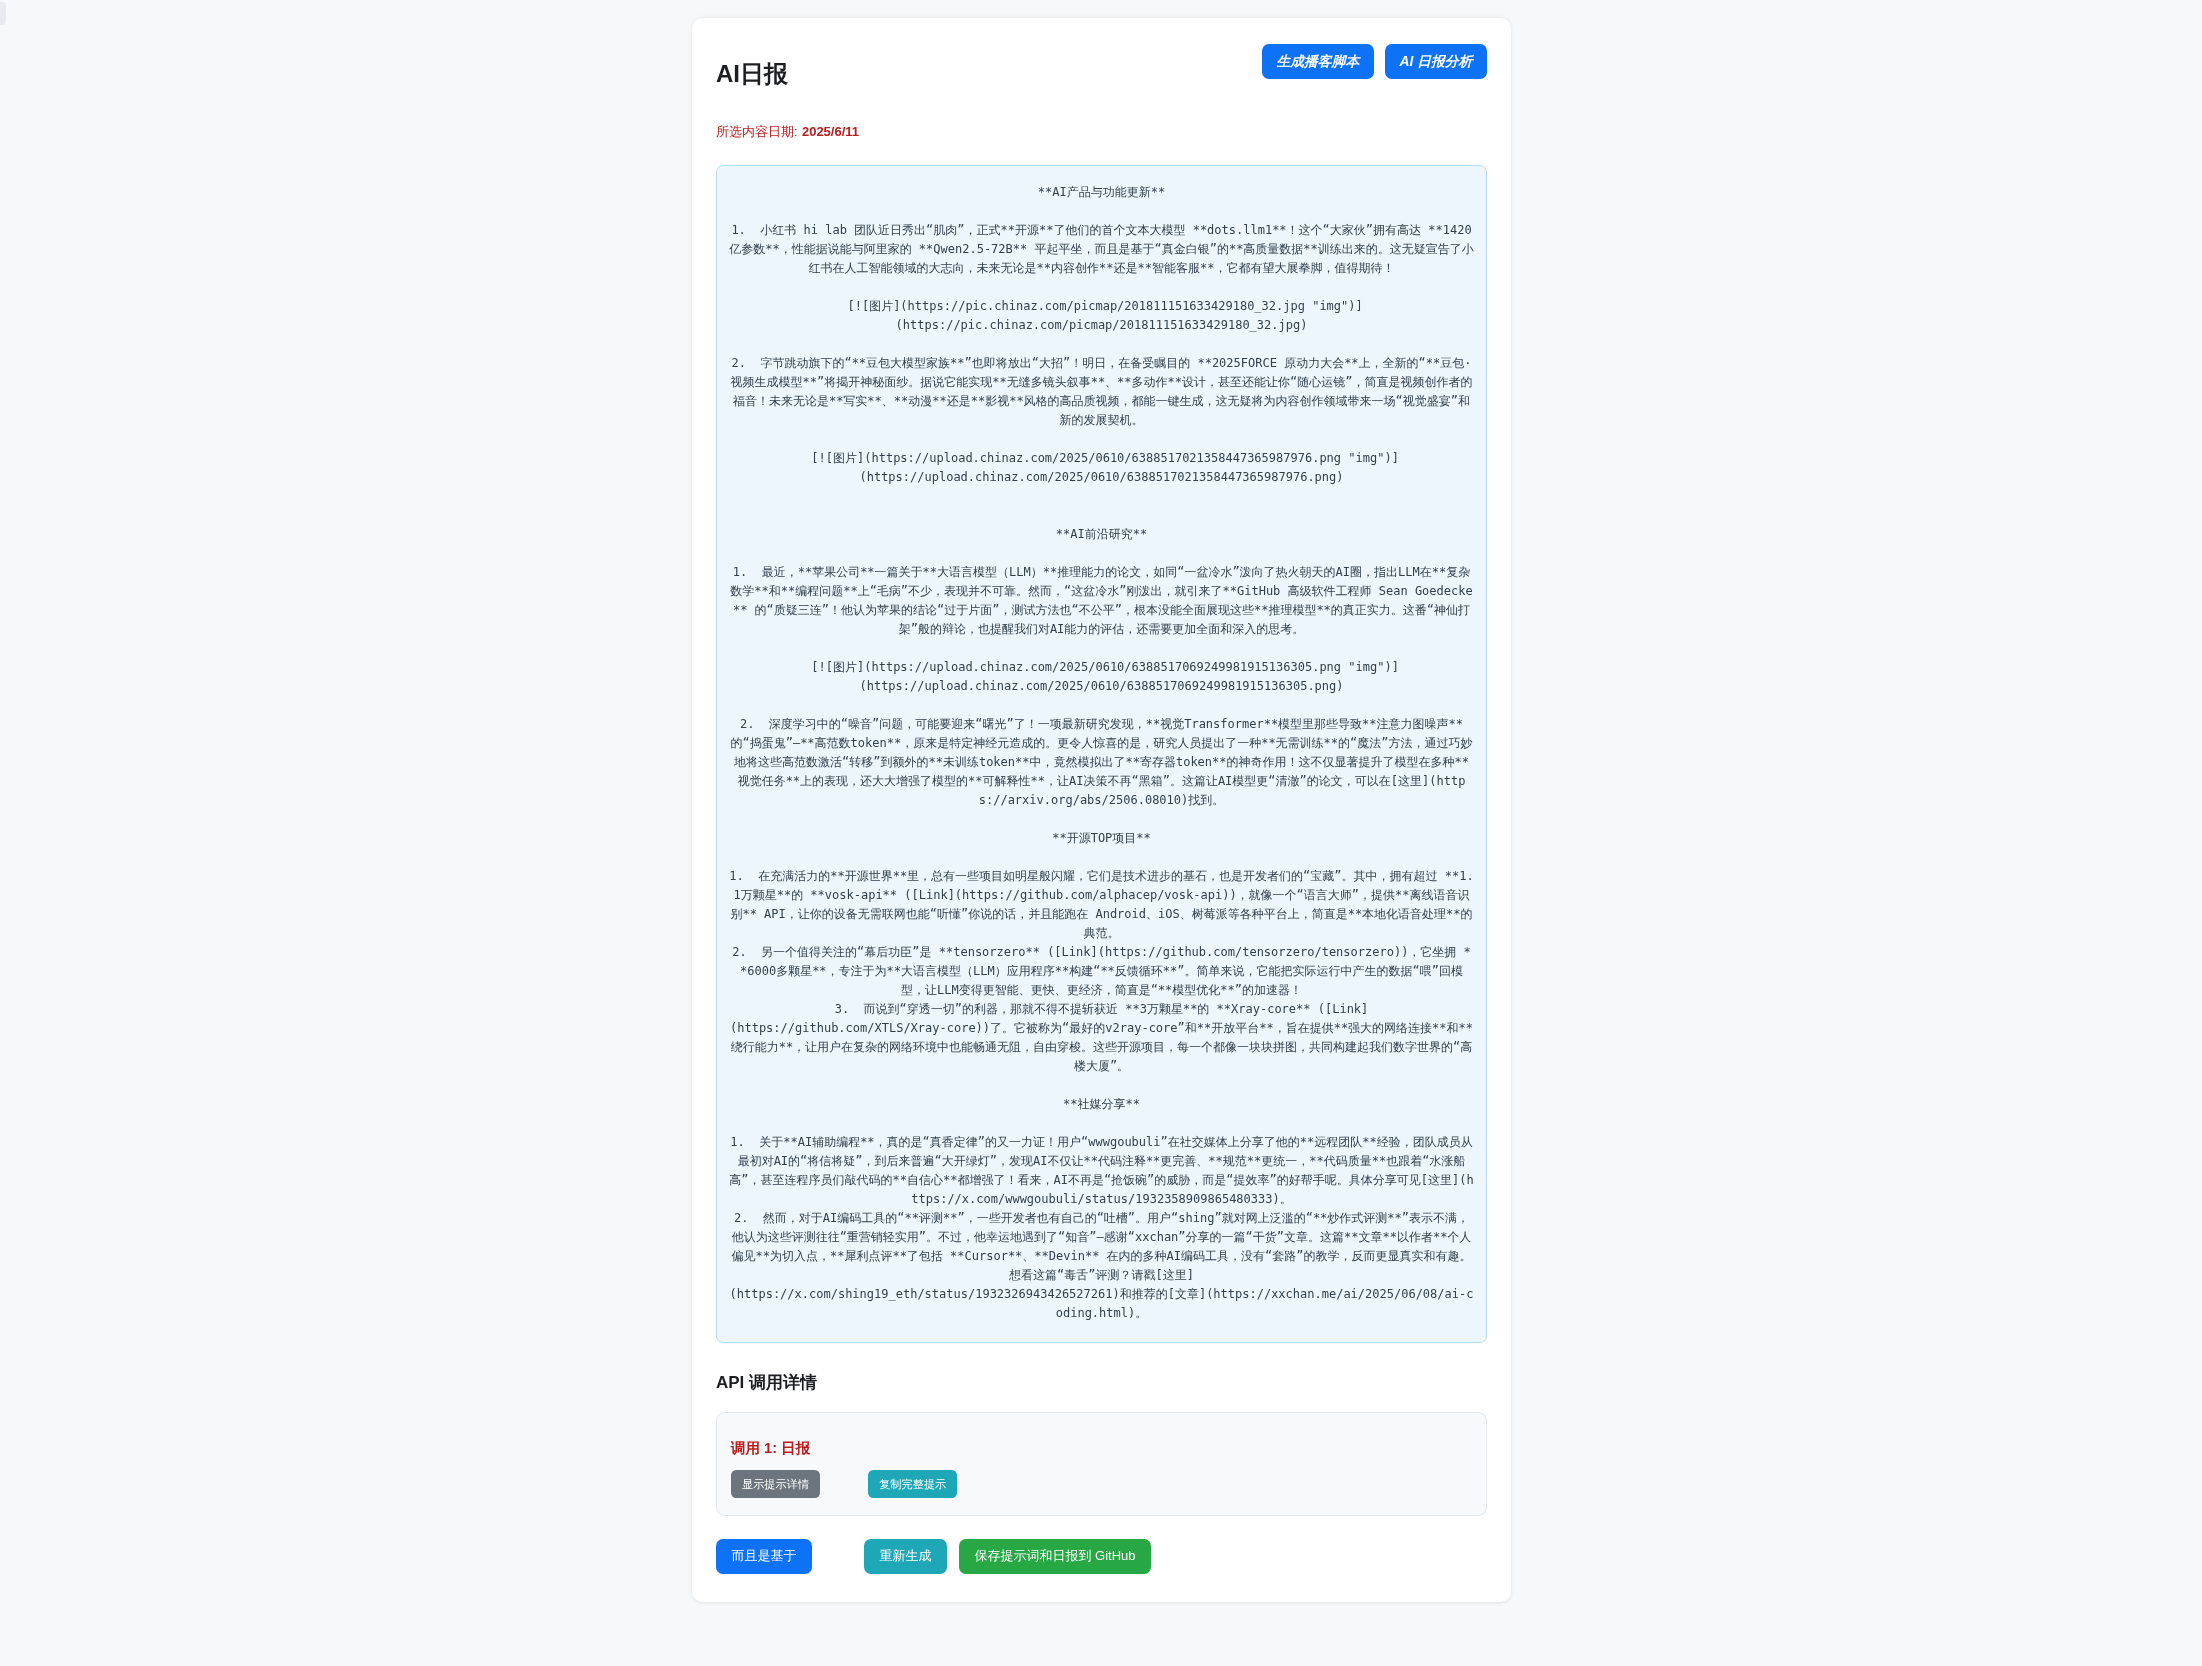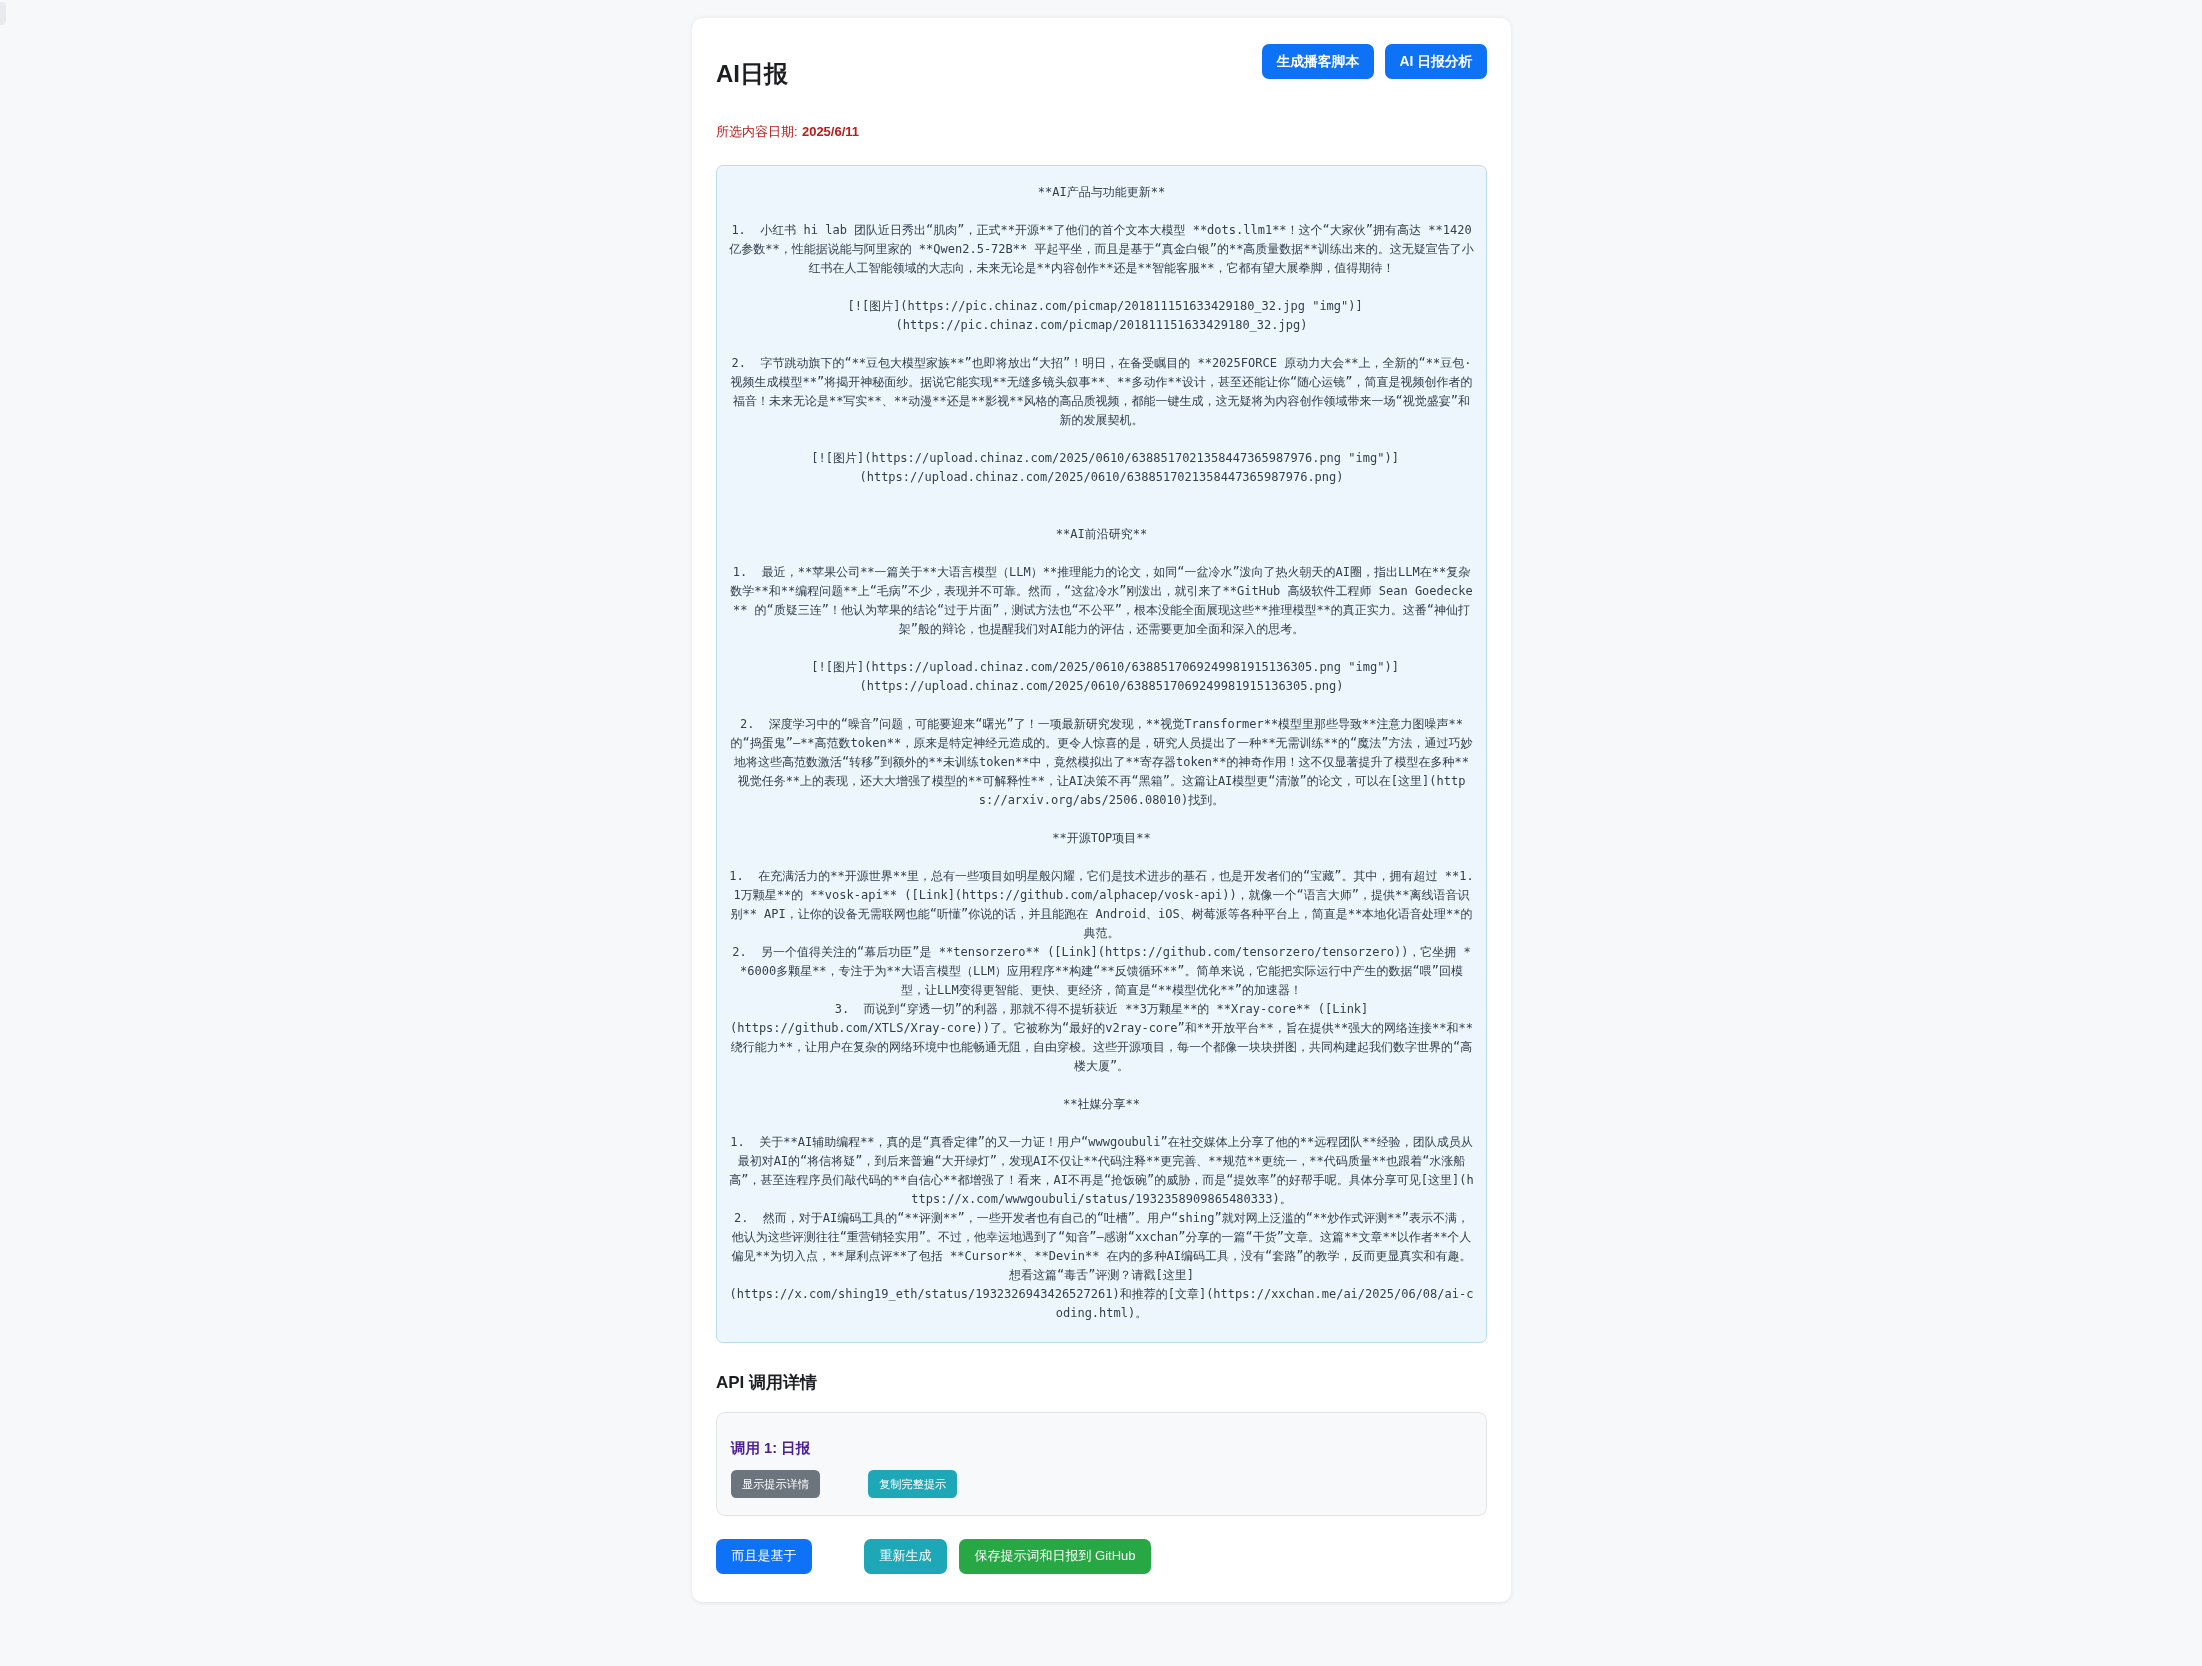--- a/index.html
+++ b/index.html
@@ -52,20 +52,21 @@
     color: #ffffff;
     font-family: "Liberation Sans", sans-serif;
     font-weight: 600;
     border-radius: 6.9px;
     white-space: nowrap;
   }
   .btn-primary-top {
     background: #0d72f5;
     font-size: 13.8px;
     padding: 8.6px 14.6px;
+    font-style: italic;
   }
   .date-line {
     margin-top: 36px;
     font-size: 13px;
     color: #b91c1c;
   }
   .date-line .value { font-weight: 700; margin-left: 4.3px; }
   .report-box {
     margin-top: 24px;
     background: #eef6fd;
@@ -93,21 +94,21 @@
     margin-top: 18px;
     background: #f8f9fa;
     border: 0.9px solid #e2e5e8;
     border-radius: 8.6px;
     padding: 26px 13.8px 17px 13.8px;
   }
   .api-call-title {
     margin: 0 0 12px 0;
     font-size: 14.6px;
     font-weight: 700;
-    color: #4c1d95;
+    color: #b91c1c;
   }
   .api-call-buttons { display: flex; gap: 7.7px; }
   .btn-small {
     font-size: 11.2px;
     font-weight: 500;
     padding: 6.9px 11.2px;
     border-radius: 5.2px;
   }
   .btn-gray  { background: #6c757d; }
   .btn-teal  { background: #1ea8b7; margin-left: 40px; }

